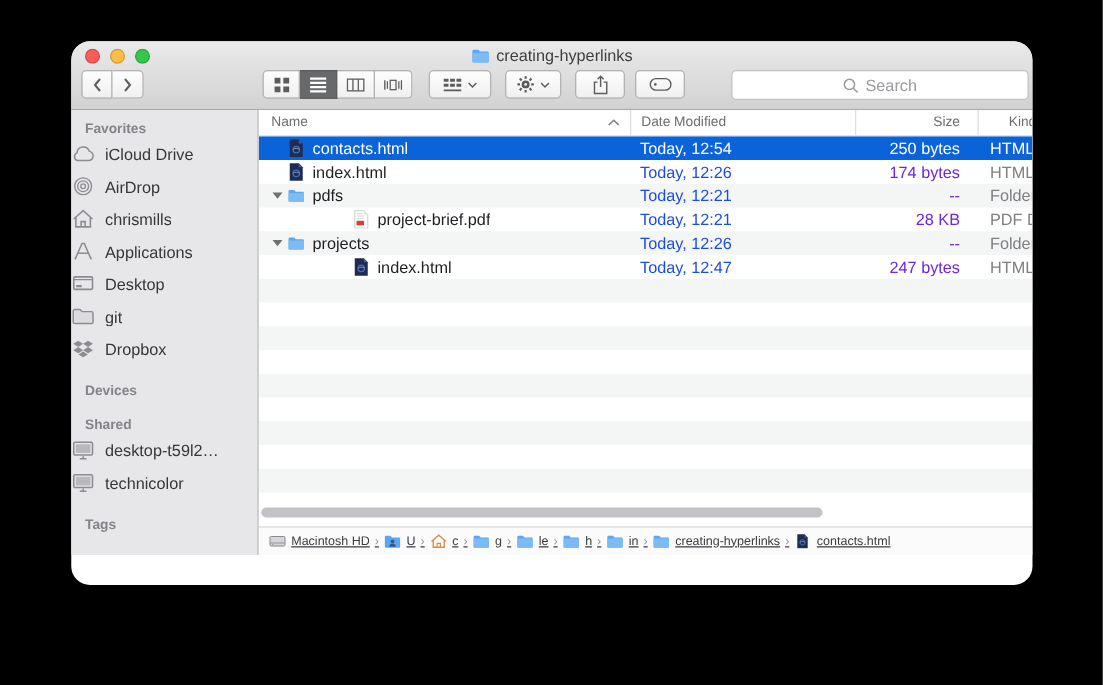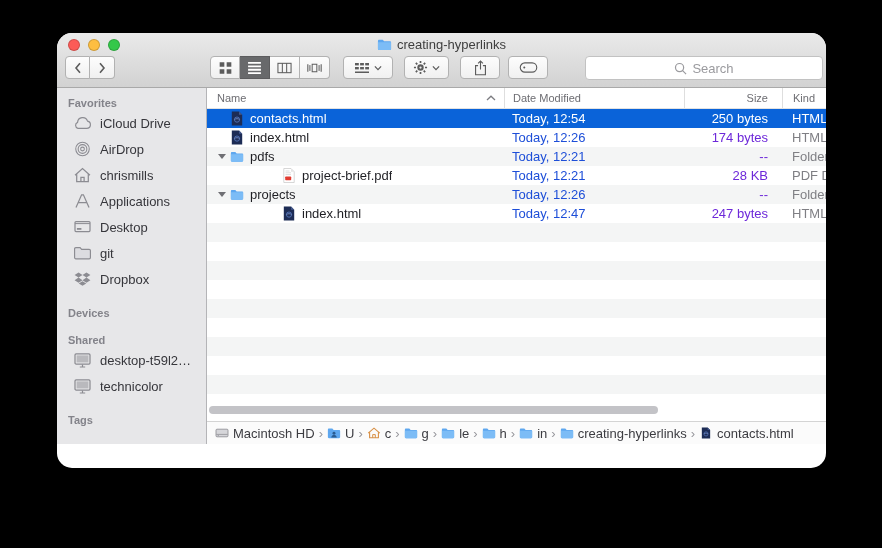--- a/index.html
+++ b/index.html
@@ -44,35 +44,35 @@
     align-items:center; justify-content:center; gap:5px; color:#9a9a9e;
     font-size:13px; }
   .search .icon { width:13px; height:13px; }
   
   .sidebar { position:absolute; left:0; top:55px; bottom:24px; width:150px;
     background:#e7e7e9; border-right:1px solid #b4b4b7; overflow:hidden;
     padding-top:2px; }
   .sb-header { margin:15px 0 1px 11px; font-size:11px; font-weight:700;
     color:#83838a; }
   .sb-section:first-child .sb-header { margin-top:7px; }
-  .sb-item { display:flex; align-items:center; height:26px; padding-left:16px;
+  .sb-item { display:flex; align-items:center; height:26px; 
     gap:8px; font-size:13px; color:#36363b; }
   .sb-item .icon { width:19px; height:16px; color:#8c8c92; flex:0 0 auto; }
   .sb-label { white-space:nowrap; overflow:hidden; }
   
   .main { position:absolute; left:150px; top:55px; right:0; bottom:24px;
     background:#fff; display:flex; flex-direction:column; overflow:hidden; }
   .list-header { flex:0 0 21px; display:flex; align-items:stretch;
     font-size:11px; color:#6d6d72; border-bottom:1px solid #e2e2e2; }
   .hc { display:flex; align-items:center; }
   .hc.name { flex:0 0 297px; padding-left:10px; }
   .hc.date { flex:0 0 180px; padding-left:8px; border-left:1px solid #dedede; }
   .hc.size { flex:0 0 98px; justify-content:flex-end; padding-right:14px;
     border-left:1px solid #dedede; }
-  .hc.kind { flex:1 1 auto; padding-left:10px; border-left:1px solid #dedede; }
+  .hc.kind { flex:1 1 auto; padding-left:24px; border-left:1px solid #dedede; }
   .sort { margin-left:auto; margin-right:8px; width:10px; height:6px; color:#7d7d82; }
   .rows { flex:1 1 auto; overflow:hidden; }
   .row { height:19px; display:flex; align-items:center; font-size:13px;
     color:#1f1f24; }
   .row.stripe { background:#f4f5f5; }
   .row.selected { background:#0a63d9; }
   .row.selected .cell { color:#fff; }
   .cell { white-space:nowrap; overflow:hidden; }
   .cell.name { flex:0 0 297px; display:flex; align-items:center; padding-left:6px; }
   .cell.date { flex:0 0 180px; padding-left:8px; color:#1d4ed8; }
@@ -82,22 +82,22 @@
   .ind2 { width:52px; flex:0 0 auto; }
   .disclosure { width:0; height:0; border-left:4px solid transparent;
     border-right:4px solid transparent; border-top:5.5px solid #6f6f74; }
   .cell.name .icon { width:14px; height:15px; margin-right:6px; flex:0 0 auto; }
   .fname { overflow:hidden; }
   
   .scroll-zone { flex:0 0 22px; position:relative; background:#fff; }
   .thumb { position:absolute; left:2px; top:7px; width:449px; height:8px;
     border-radius:4px; background:#c3c3c7; }
   .path-bar { flex:0 0 23px; border-top:1px solid #d4d4d4; background:#fbfbfb;
-    display:flex; align-items:center; padding-left:8px; gap:4px; font-size:13px;
-    color:#3c3c41; white-space:nowrap; overflow:hidden; }
+    display:flex; align-items:center; padding-left:8px; gap:4px; font-size:10px;
+    color:#3c3c41; white-space:nowrap; overflow:hidden;text-decoration:underline; }
   .path-item { display:inline-flex; align-items:center; gap:4px; }
   .path-item .icon { width:14px; height:12px; }
   .crumb-sep { color:#97979c; }
   .status-bar { position:absolute; left:0; right:0; bottom:0; height:24px;
     background:linear-gradient(#dcdcdc,#cbcbcb); border-top:1px solid #a9a9ac;
     display:flex; align-items:center; justify-content:center; font-size:11px;
     color:#4a4a4e; }
 </style>
 </head>
 <body>

